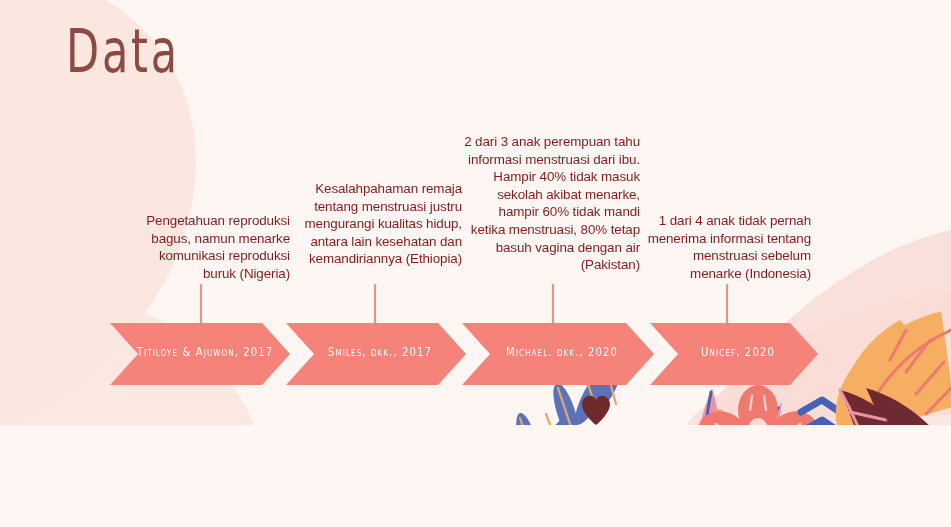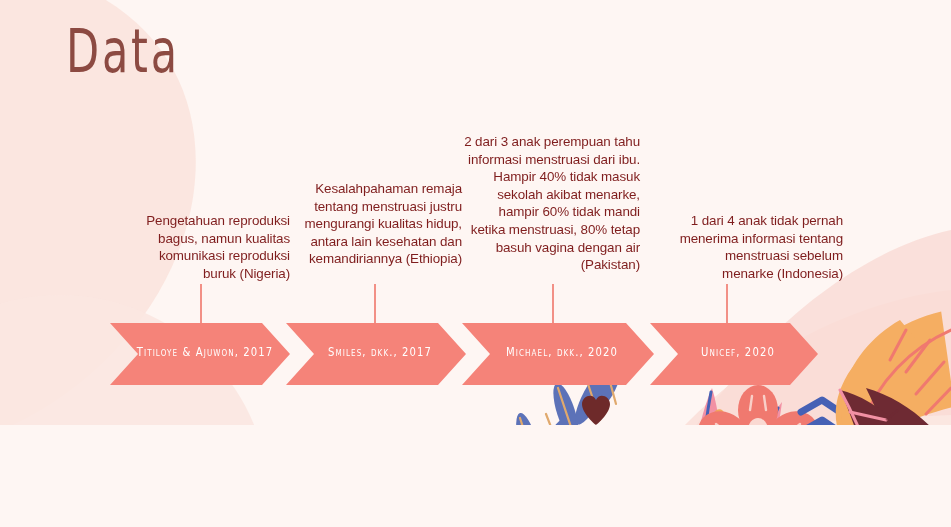--- a/index.html
+++ b/index.html
@@ -32,21 +32,21 @@
     font-size:13.4px;
     line-height:17.6px;
     text-align:right;
     font-family:"Liberation Sans", sans-serif;
     letter-spacing:-0.1px;
     margin-top:20px;
   }
   .c1 { left:128px; top:192px;  width:162px; }
   .c2 { left:296px; top:160px;  width:166px; }
   .c3 { left:462px; top:113px;  width:178px; }
-  .c4 { left:678px; top:192px;  width:165px; }
+  .c4 { left:646px; top:192px;  width:165px; }
 
   
   .conn { position:absolute; width:1.6px; background:#F29086; }
 
   
   #banner { position:absolute; left:0; top:318px; width:951px; height:72px; }
   .seg-label {
     position:absolute;
     color:#FFFFFF;
     font-size:11.2px;
@@ -252,21 +252,21 @@
     </g>
   </svg>
 
   <div class="title">Data</div>
 
   <div class="conn" style="left:200px; top:284px; height:52px;"></div>
   <div class="conn" style="left:374px; top:284px; height:52px;"></div>
   <div class="conn" style="left:552px; top:284px; height:52px;"></div>
   <div class="conn" style="left:726px; top:284px; height:52px;"></div>
 
-  <div class="callout c1">Pengetahuan reproduksi bagus, namun kualitas komunikasi reproduksi buruk (Nigeria)</div>
+  <div class="callout c1">Pengetahuan reproduksi bagus, namun menarke komunikasi reproduksi buruk (Nigeria)</div>
   <div class="callout c2">Kesalahpahaman remaja tentang menstruasi justru mengurangi kualitas hidup, antara lain kesehatan dan kemandiriannya (Ethiopia)</div>
   <div class="callout c3">2 dari 3 anak perempuan tahu informasi menstruasi dari ibu. Hampir 40% tidak masuk sekolah akibat menarke, hampir 60% tidak mandi ketika menstruasi, 80% tetap basuh vagina dengan air (Pakistan)</div>
   <div class="callout c4">1 dari 4 anak tidak pernah menerima informasi tentang menstruasi sebelum menarke (Indonesia)</div>
 
   <div id="banner">
     <svg viewBox="0 0 951 72" width="951" height="72" preserveAspectRatio="none">
 
       <path d="M 110 5 L 262 5 L 290 36 L 262 67 L 110 67 L 138 36 Z" fill="#F58379"></path>
 
       <path d="M 286 5 L 438 5 L 466 36 L 438 67 L 286 67 L 314 36 Z" fill="#F58379"></path>

